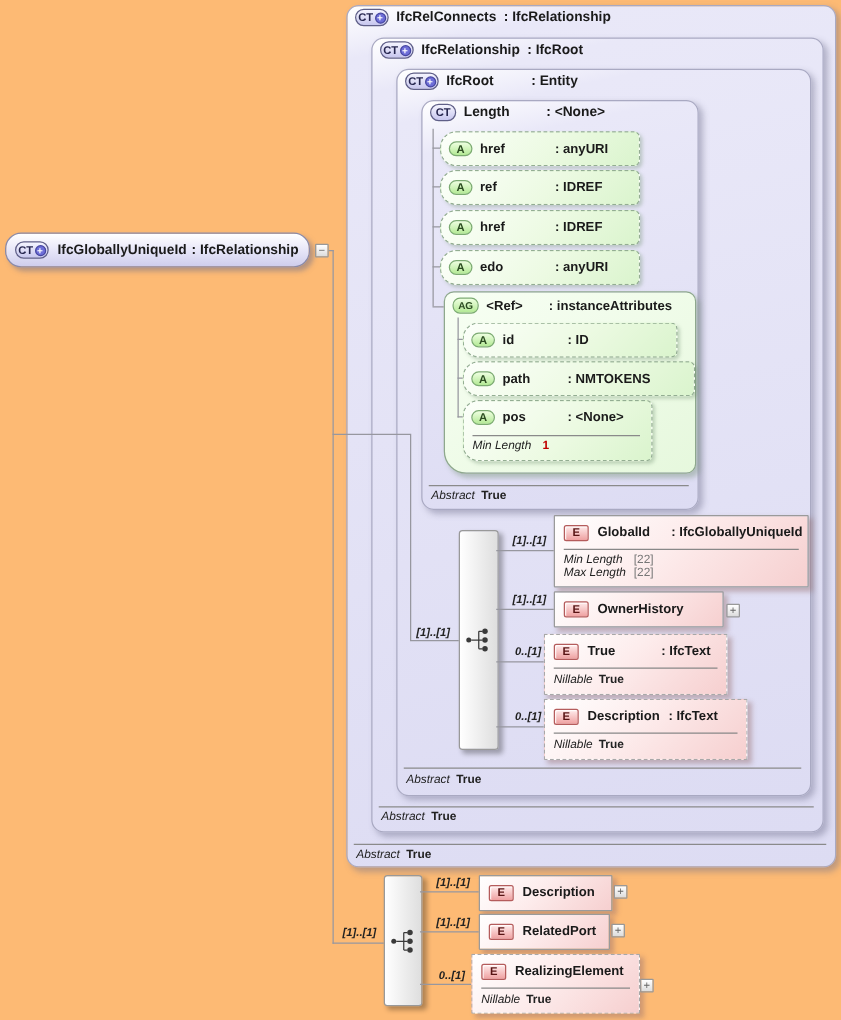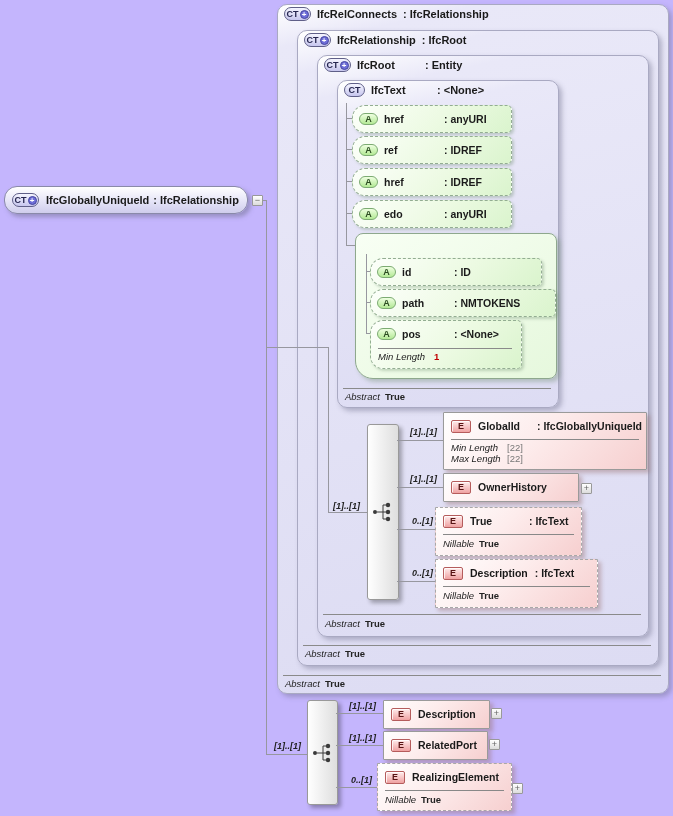--- a/index.html
+++ b/index.html
@@ -1,16 +1,16 @@
 <!DOCTYPE html>
 <html><head>
 <meta charset="utf-8">
 <style>
   html,body{margin:0;padding:0;background:#fff;}
-  .stage{position:relative;width:673px;height:816px;background:#c4b5fd;
+  .stage{position:relative;width:673px;height:816px;background:#fdba74;
          font-family:"Liberation Sans",sans-serif;color:#1a1a1a;overflow:hidden;}
 
   
   .container{position:absolute;border:1px solid #a9a9c2;border-radius:10px;
              background:linear-gradient(168deg,#ffffff 0px,#e9e8f8 42px,#dddcf3 100%);
              box-shadow:3px 3px 5px rgba(110,110,140,.45);}
   .hdr{position:absolute;display:flex;align-items:center;gap:6px;
        font-weight:bold;font-size:11px;white-space:nowrap;}
   .hdr .name{min-width:62px;display:inline-block;}
 
@@ -114,21 +114,21 @@
         <span>CT</span>
         <span class="plusdot">+</span>
       </span>
     <span class="name">IfcRoot</span>
     <span>: Entity</span>
   </div>
   <div class="hdr" style="left:344px;top:83px;">
     <span class="ct-icon plain">
         <span>CT</span>
       </span>
-    <span class="name" style="min-width:60px">IfcText</span>
+    <span class="name" style="min-width:60px">Length</span>
     <span>: &lt;None&gt;</span>
   </div>
 
   <div class="facet-sep" style="left:283px;top:675px;width:378px;"></div>
   <div class="facet-row" style="left:285px;top:678px;">
     <span class="fl w40">Abstract</span>
     <span class="fv-bold">True</span>
   </div>
   <div class="facet-sep" style="left:303px;top:645px;width:348px;"></div>
   <div class="facet-row" style="left:305px;top:648px;">
@@ -175,20 +175,25 @@
     <span class="name">href</span>
     <span>: IDREF</span>
   </div>
   <div class="attr-box" style="left:352px;top:200px;width:158px;height:26px;">
     <span class="a-icon">A</span>
     <span class="name">edo</span>
     <span>: anyURI</span>
   </div>
 
   <div class="ag-box" style="left:355px;top:233px;width:200px;height:144px;"></div>
+  <div class="ag-hdr" style="left:356px;top:238px;">
+    <span class="ag-icon">AG</span>
+    <span class="name">&lt;Ref&gt;</span>
+    <span>: instanceAttributes</span>
+  </div>
   <div class="vline" style="left:366px;top:254px;height:80px;"></div>
   <div class="hline" style="left:366px;top:271px;width:5px;"></div>
   <div class="hline" style="left:366px;top:302px;width:5px;"></div>
   <div class="hline" style="left:366px;top:333px;width:5px;"></div>
 
   <div class="attr-box" style="left:370px;top:258px;width:170px;height:26px;">
     <span class="a-icon">A</span>
     <span class="name narrow">id</span>
     <span>: ID</span>
   </div>

